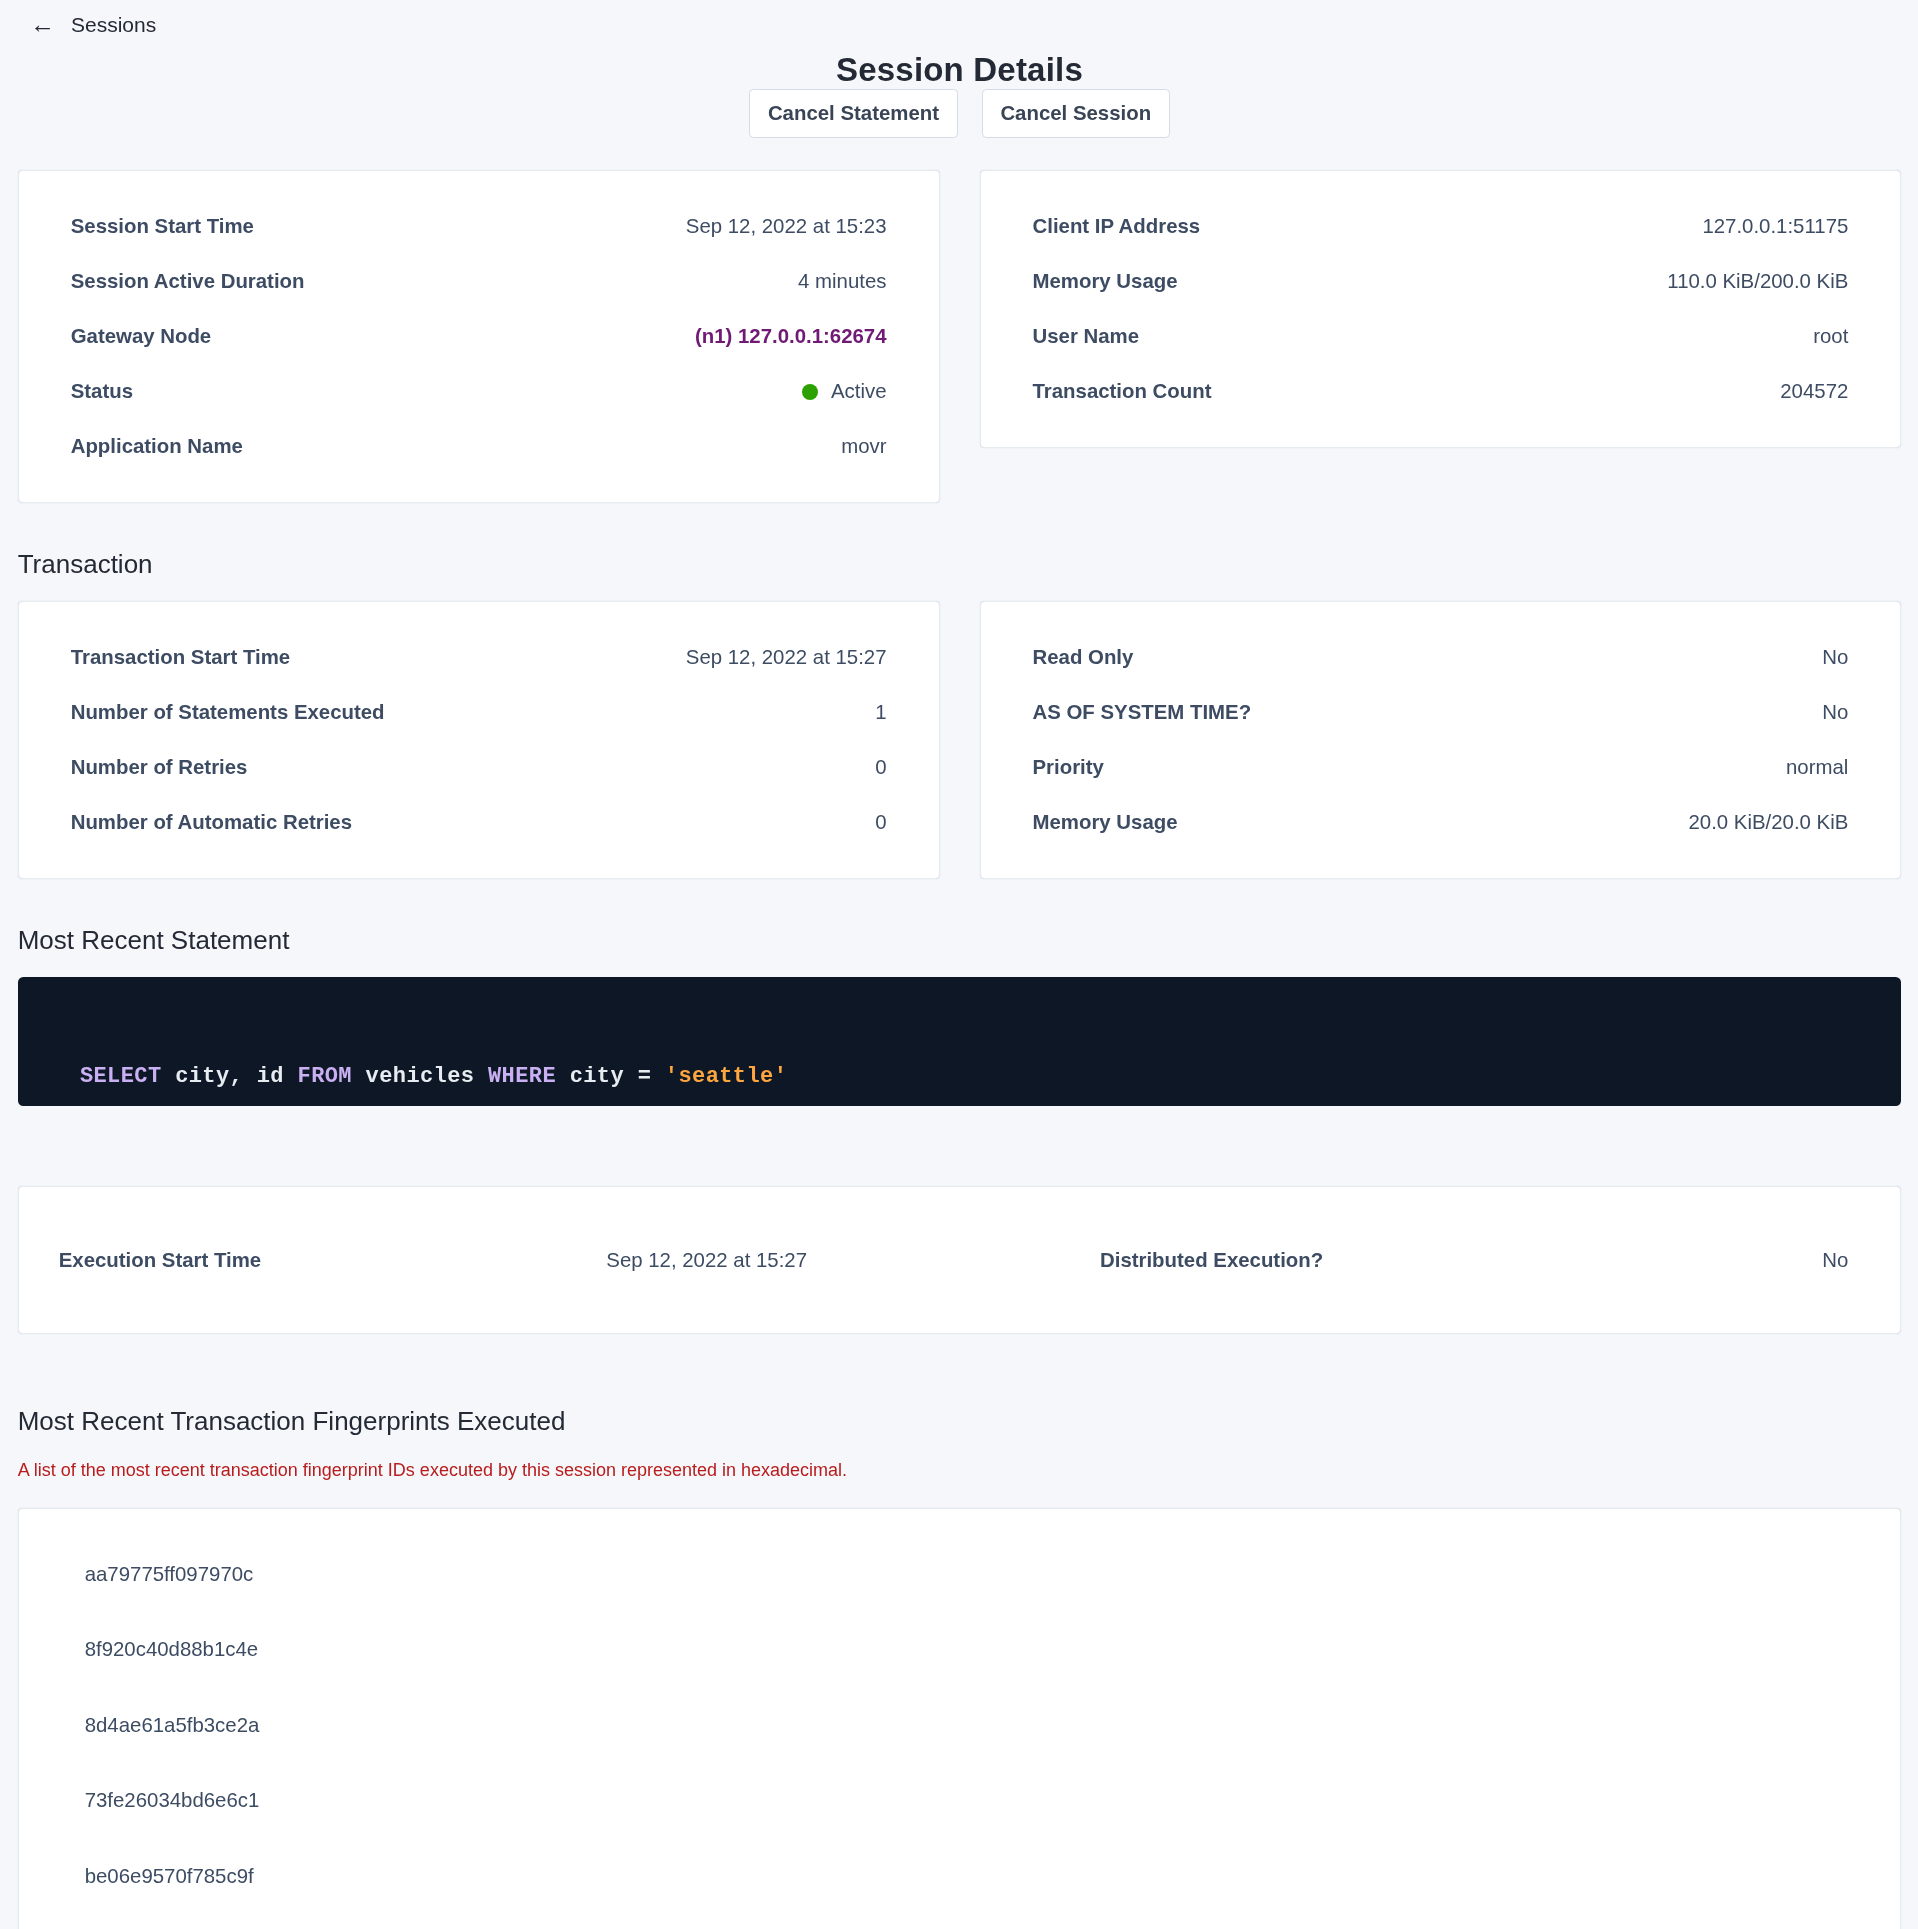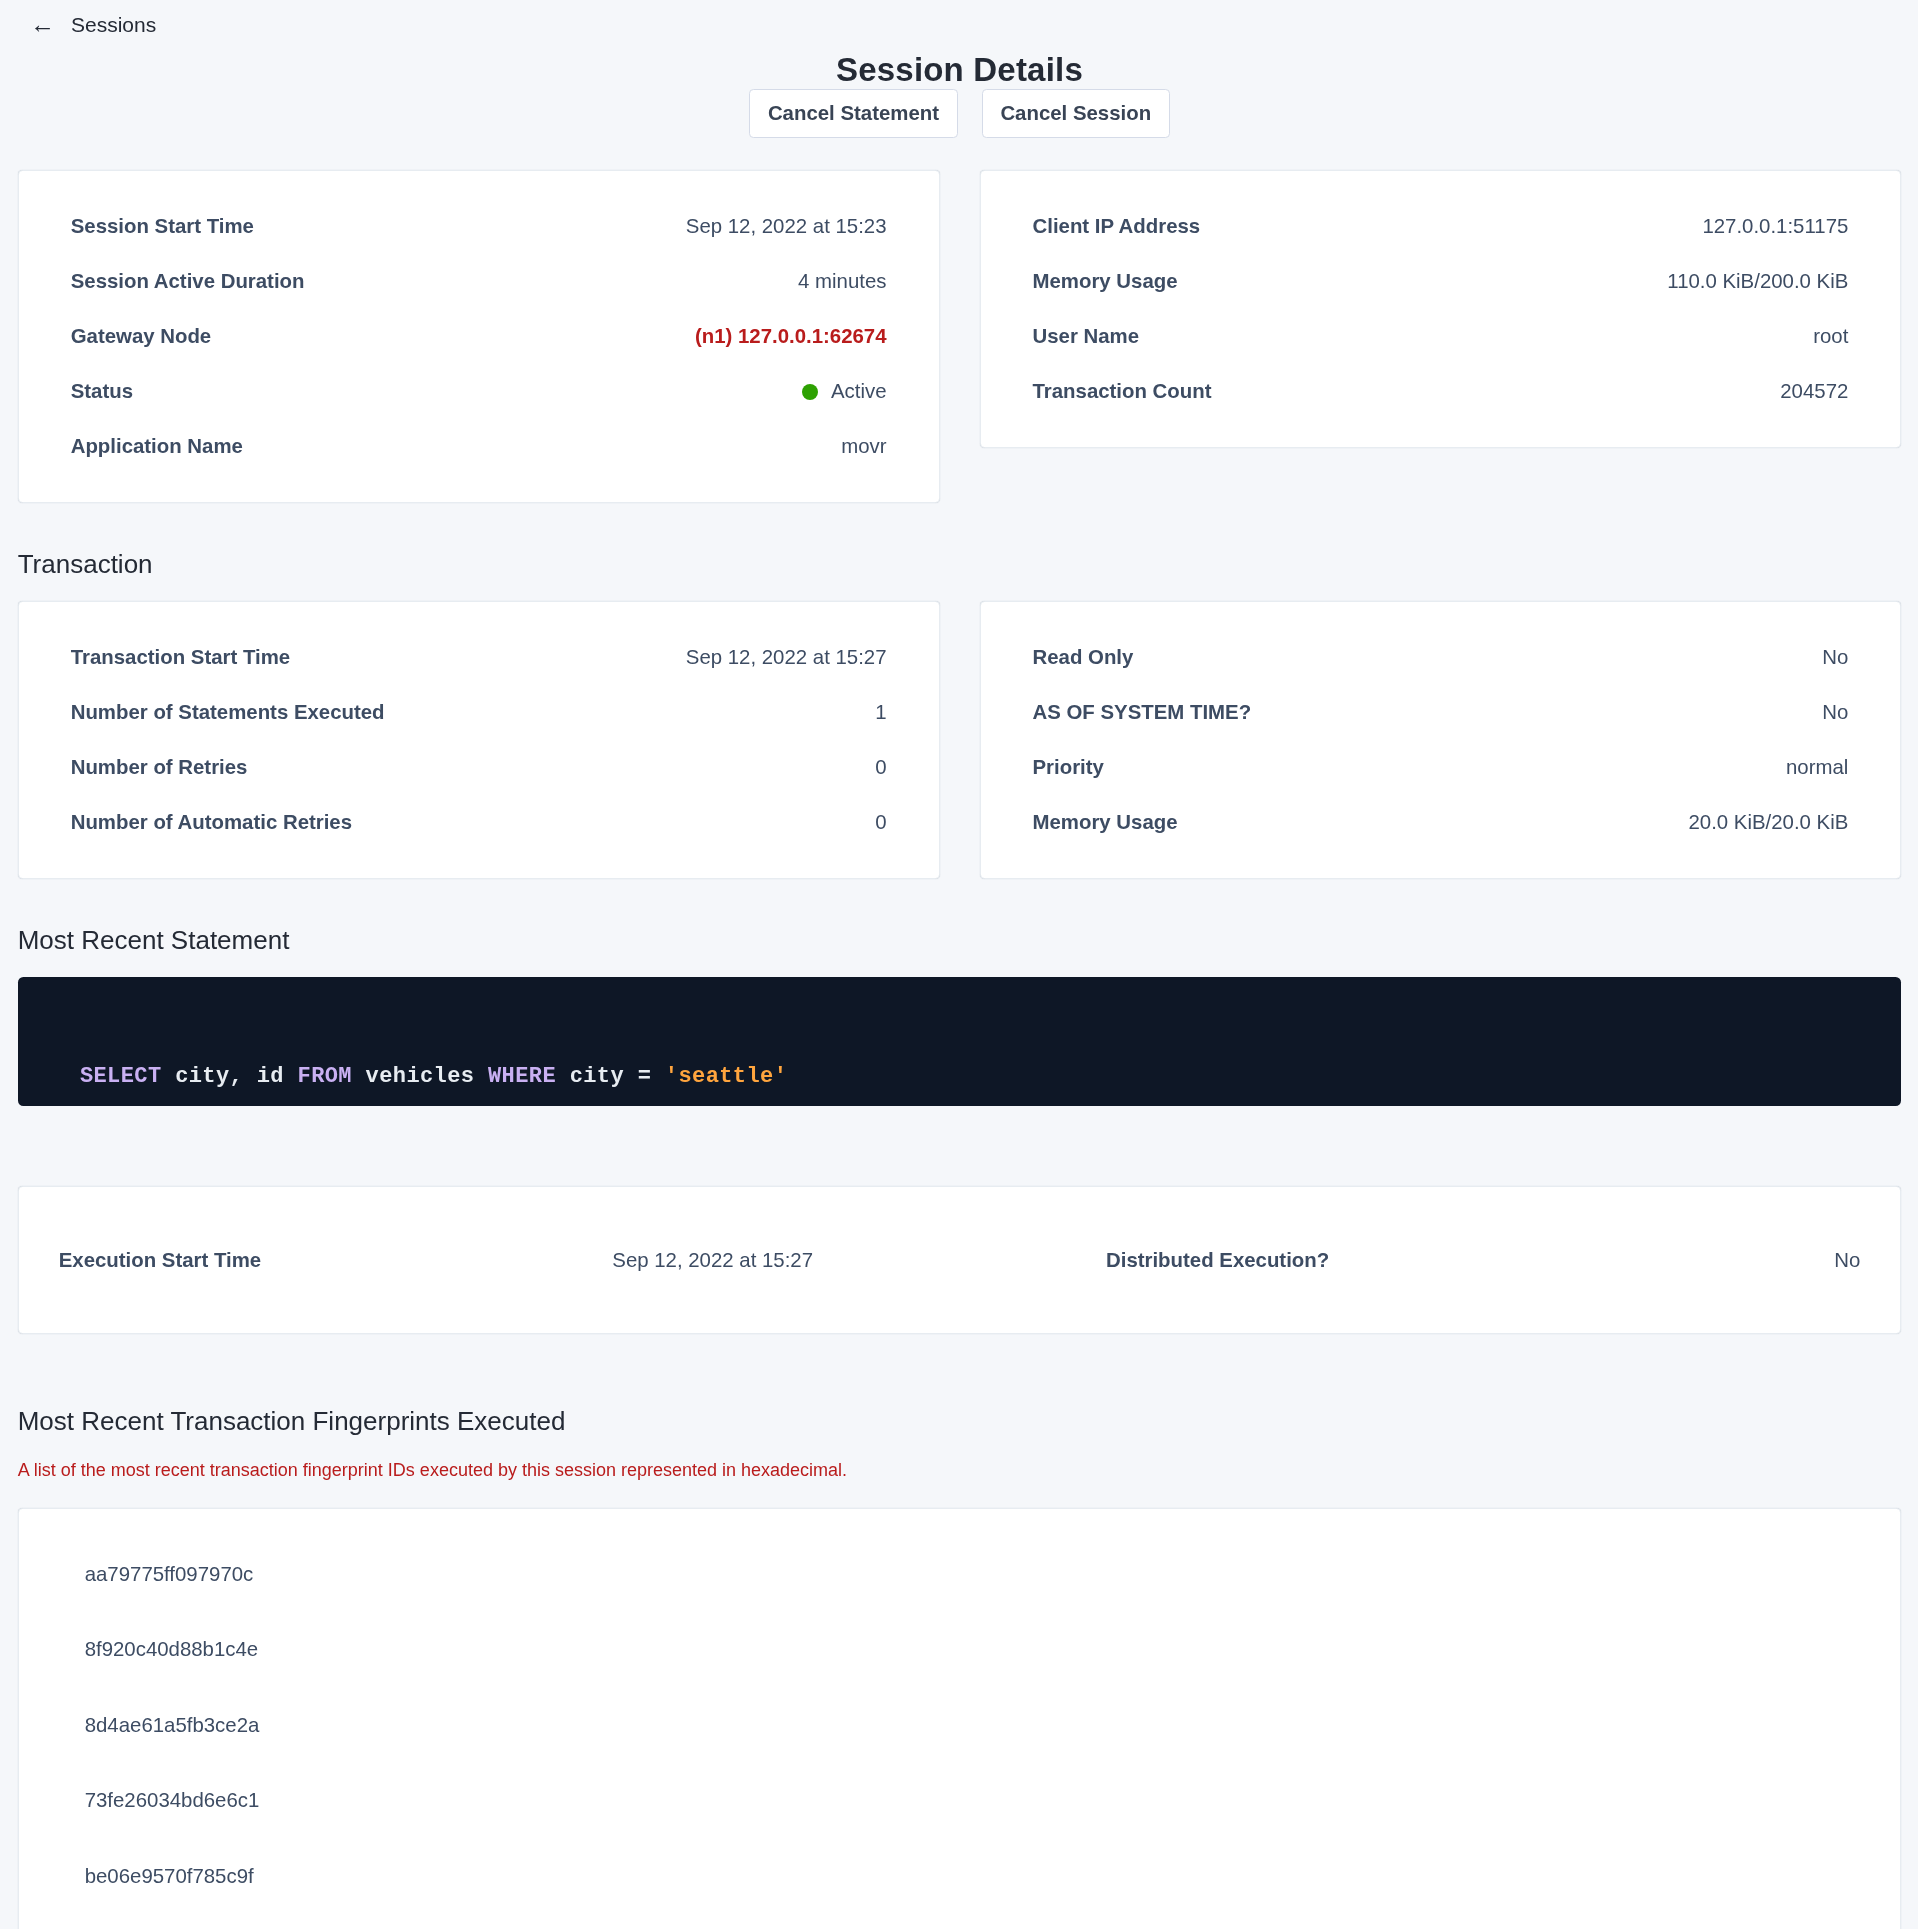--- a/index.html
+++ b/index.html
@@ -38,21 +38,21 @@
     display: flex; justify-content: space-between; align-items: center;
     height: 55px; font-size: 20.4px;
   }
   .row-label { font-weight: 700; color: #3d4c63; }
   .row-value { color: #3d4c63; display: flex; align-items: center; }
   .card-row .status-dot { display: none; }
   .card-row.type-status .status-dot {
     display: inline-block; width: 16px; height: 16px; border-radius: 50%;
     background: #2ea102; margin-right: 13.3px;
   }
-  .card-row.type-link .row-value-text { color: #b91c1c; cursor: pointer; font-weight: 700; }
+  .card-row.type-link .row-value-text { color: #701a75; cursor: pointer; font-weight: 700; }
   
   .section-heading { font-size: 26px; font-weight: 400; color: #242a35; margin: 46px 17.7px 21px 17.7px; }
   
   .sql-box {
     margin: 0 17.7px; background: #0e1726; border-radius: 5.3px;
     height: 129px; padding: 37px 35px;
   }
   .sql-code {
     font-family: "Liberation Mono", "DejaVu Sans Mono", monospace;
     font-size: 22px; font-weight: 700; white-space: pre; letter-spacing: 0.4px;
@@ -61,21 +61,21 @@
   .tok.type-plain { color: #e7ecf1; }
   .tok.type-string { color: #ffa53e; }
   
   .exec-card {
     margin: 80px 17.7px 0 17.7px; background: #ffffff; border: 0.9px solid #e7ecf1;
     border-radius: 4.4px; box-shadow: 0 0 0.9px rgba(67,90,111,0.35);
     height: 148px; display: flex; align-items: center;
   }
   .exec-half { flex: 1; display: flex; justify-content: space-between; align-items: center; font-size: 20.4px; }
   .exec-half.left  { padding: 0 142px 0 40px; }
-  .exec-half.right { padding: 0 40px 0 151px; }
+  .exec-half.right { padding: 0 52px 0 151px; }
   .exec-label { font-weight: 700; color: #3d4c63; }
   .exec-value { color: #3d4c63; }
   
   .fp-heading { margin-top: 72px; margin-bottom: 23px; }
   .fp-desc { font-size: 18px; color: #b91c1c; margin: 0 17.7px 26.6px 17.7px; }
   .fp-card {
     margin: 0 17.7px 16px 17.7px; background: #ffffff; border: 0.9px solid #e7ecf1;
     border-radius: 4.4px; box-shadow: 0 0 0.9px rgba(67,90,111,0.35);
     padding: 53px 66px 28px 66px;
   }

